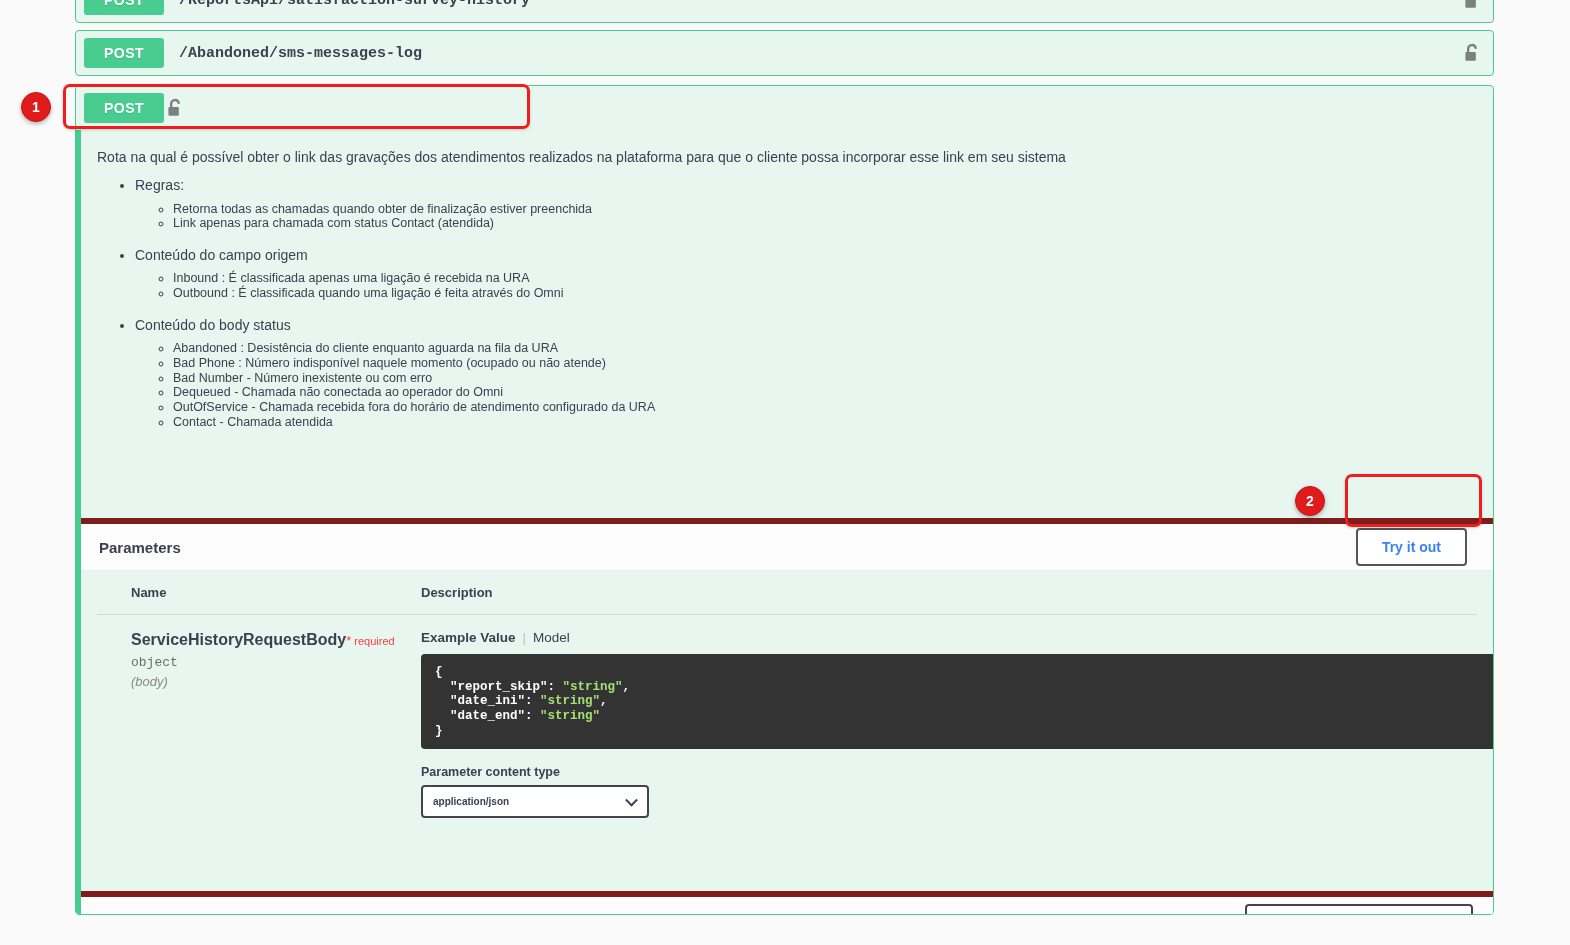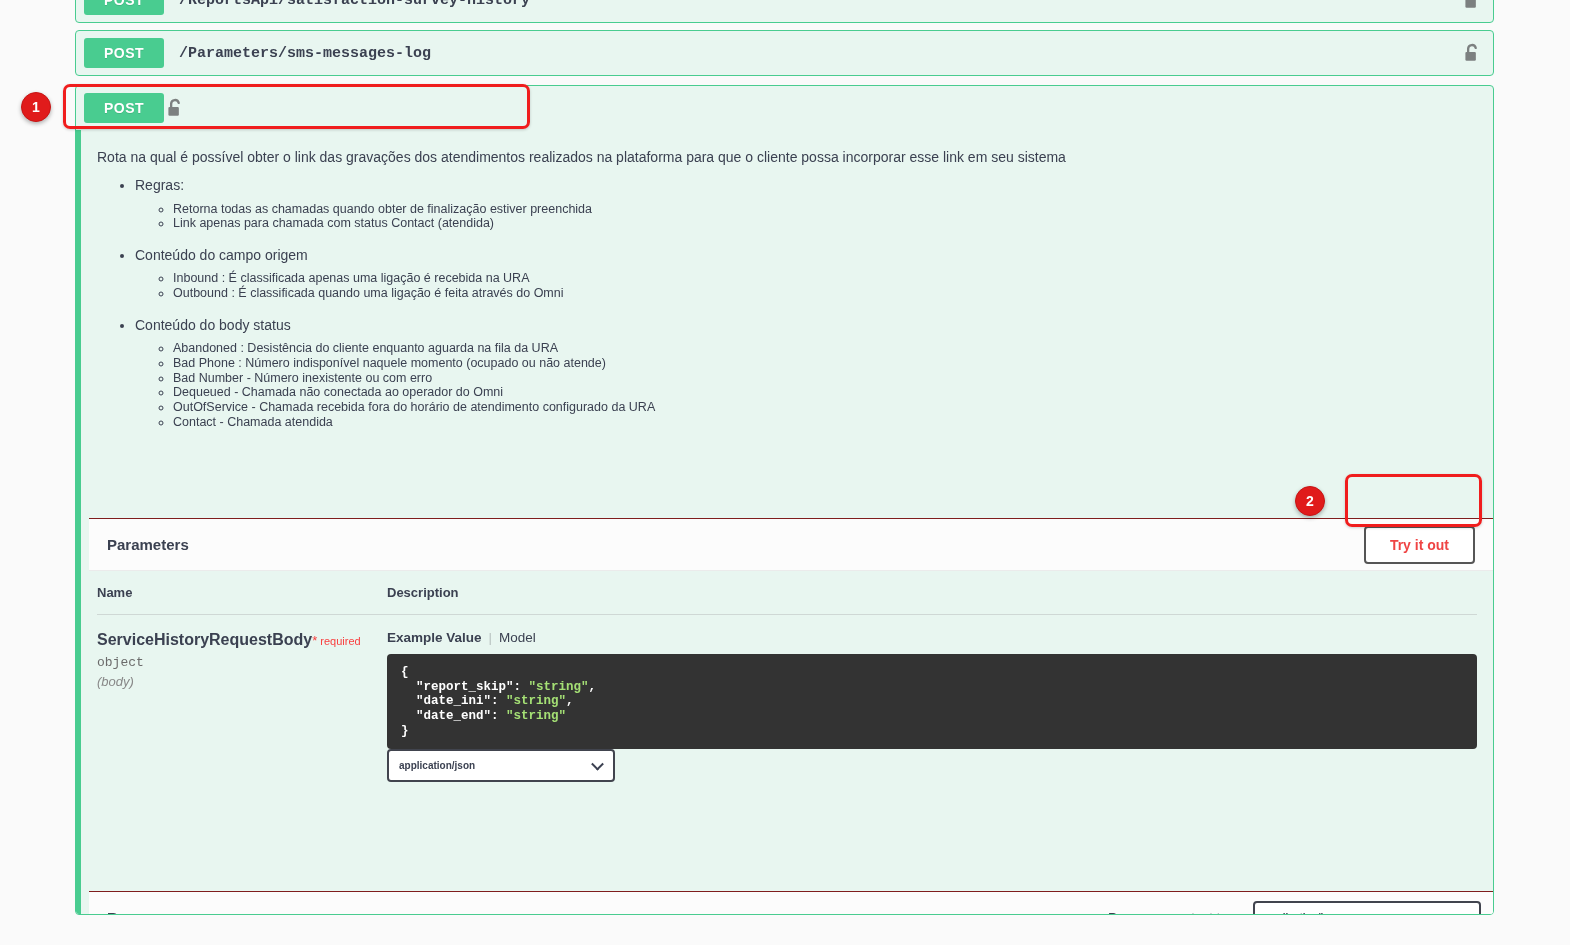--- a/index.html
+++ b/index.html
@@ -75,53 +75,53 @@
   .desc ul ul {
     list-style-type: circle;
     padding-left: 38px;
     margin: 6px 0 14px 0;
   }
   .desc ul ul li { font-size: 12.5px; line-height: 1.18; }
   .desc > ul > li { margin-bottom: 0px; }
 
   
   .section-strip {
-    position: absolute; left: 8px; width: 1412px;
+    position: absolute; left: 0; width: 1412px;
     height: 53px;
     background: #fcfcfc;
-    border-top: 1px solid #7f1d1d;
+    border-top: 6px solid #7f1d1d;
     border-bottom: 1px solid #ebebeb;
     display: flex; align-items: center;
   }
   .section-title {
     margin-left: 18px;
     font-size: 15px; font-weight: bold; color: #3b4151;
   }
   .strip-right { margin-left: auto; display:flex; align-items:center; }
 
   .tryout-btn {
     background: #fff;
     border: 2px solid #555;
     border-radius: 4px;
-    color: #ef4444;
+    color: #3b82f6;
     font-size: 14px; font-weight: bold;
     padding: 9px 24px;
     cursor: pointer;
     font-family: "Liberation Sans", sans-serif;
   }
 
   
   .params { position: absolute; left: 16px; top: 455px; width: 1380px; }
   .tbl-head {
     display: flex;
     font-size: 13px; font-weight: bold; color: #3b4151;
     padding-bottom: 14px;
     border-bottom: 1px solid #cfd8d5;
   }
-  .col-name { width: 290px; }
+  .col-name { width: 290px; margin-left: 34px; }
   .col-desc { flex: 1; }
   .tbl-row { display: flex; padding-top: 15px; }
   .p-name {
     width: 290px;
     font-size: 16px; font-weight: bold; color: #3b4151;
     line-height: 1.2;
   }
   .req {
     color: #f93e3e; font-size: 11px; font-weight: normal;
     font-family: "Liberation Sans", sans-serif;
@@ -210,21 +210,21 @@
           <path d="M6.5 9V6.2a3.5 3.5 0 0 1 6.9-.8" fill="none" stroke="#7c8080" stroke-width="2.1" stroke-linecap="round"></path>
           <rect x="4" y="9" width="9.5" height="8" rx="1.1" fill="#7c8080"></rect>
         </svg>
       </span>
     </div>
   </div>
 
   <div class="op" id="op-sms">
     <div class="op-summary">
       <span class="method">POST</span>
-      <span class="path">/Parameters/sms-messages-log</span>
+      <span class="path">/Abandoned/sms-messages-log</span>
       <span class="lock">
         <svg viewBox="0 0 20 20" width="22" height="22" aria-hidden="true">
           <path d="M6.5 9V6.2a3.5 3.5 0 0 1 6.9-.8" fill="none" stroke="#7c8080" stroke-width="2.1" stroke-linecap="round"></path>
           <rect x="4" y="9" width="9.5" height="8" rx="1.1" fill="#7c8080"></rect>
         </svg>
       </span>
     </div>
   </div>
 
   <div class="op" id="op-audio">
@@ -293,20 +293,21 @@
           </div>
           <div class="p-desc">
             <div class="tabs">
               <span class="active">Example Value</span><span class="sep">|</span><span class="inactive">Model</span>
             </div>
             <pre class="code"><span>{</span>
   <span>"report_skip":</span> <span class="s">"string"</span><span>,</span>
   <span>"date_ini":</span> <span class="s">"string"</span><span>,</span>
   <span>"date_end":</span> <span class="s">"string"</span><span></span>
 <span>}</span></pre>
+            <div class="ct-label">Parameter content type</div>
             <div class="select">
               <span>application/json</span>
               <span class="chev"></span>
             </div>
           </div>
         </div>
       </div>
 
       <div class="section-strip" style="top:761px;">
         <span class="section-title">Responses</span>

